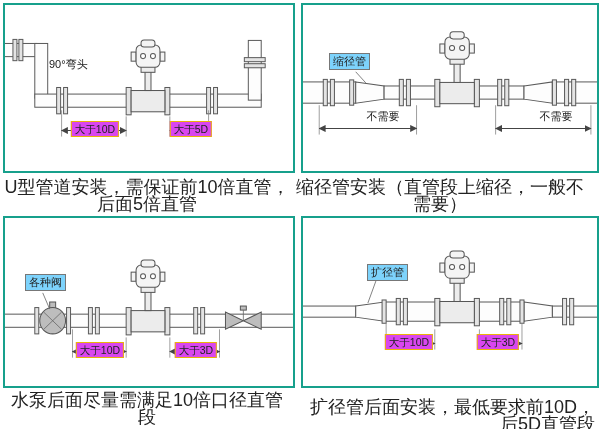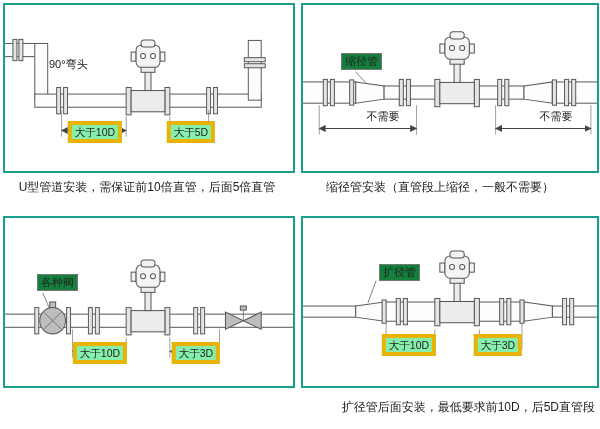--- a/index.html
+++ b/index.html
@@ -16,29 +16,29 @@
   .flange{fill:#e4e4e4;stroke:#5a5a5a;stroke-width:1;}
   .mbody{fill:#ececec;stroke:#555;stroke-width:1;}
   .mhead{fill:#f4f4f4;stroke:#555;stroke-width:1;}
   .mdot{fill:#fff;stroke:#555;stroke-width:1;}
   .valve{fill:#bdbdbd;stroke:#555;stroke-width:1;}
   .dimline{stroke:#444;stroke-width:1;}
   .wit{stroke:#888;stroke-width:0.8;}
   .thin{stroke:#666;stroke-width:0.8;}
 
   .tag{position:absolute;font-size:11px;color:#222;border:1px solid #777;
-       background:#15803d;padding:0 3px;line-height:15px;white-space:nowrap;margin-left:12px;}
+       background:#7dd3fc;padding:0 3px;line-height:15px;white-space:nowrap;}
   .plain{position:absolute;font-size:11px;color:#222;white-space:nowrap;}
-  .dimlab{position:absolute;font-size:10.5px;color:#222;border:4px solid #eab308;
-          background:#86efac;padding:0 3px;line-height:14px;white-space:nowrap;
+  .dimlab{position:absolute;font-size:10.5px;color:#222;border:1px solid #eab308;
+          background:#d946ef;padding:0 3px;line-height:14px;white-space:nowrap;
           transform:translateX(-50%);}
   .note{position:absolute;font-size:11px;color:#222;background:#fff;padding:0 2px;
         white-space:nowrap;transform:translateX(-50%);margin-left:16px;}
 
-  .caption{position:absolute;font-size:12px;color:#222;text-align:center;line-height:17px;}
+  .caption{position:absolute;font-size:18px;color:#222;text-align:center;line-height:17px;}
   .c1{left:3px;top:179px;width:288px;}
   .c2{left:293px;top:179px;width:294px;}
   .c3{left:3px;top:392px;width:288px;}
   .c4{left:301px;top:399px;width:294px;text-align:right;}
 </style>
 </head>
 <body>
 
 <div class="sheet">
 
@@ -151,20 +151,21 @@
         <line class="wit" x1="166" y1="118" x2="166" y2="138"></line>
         <line class="wit" x1="216" y1="110" x2="216" y2="138"></line>
         <line class="dimline" x1="166" y1="132" x2="216" y2="132" marker-start="url(#arr)" marker-end="url(#arr)"></line>
       </g>
     </svg>
     <div class="tag" style="left:20px;top:56px">各种阀</div>
     <div class="dimlab" style="left:95px;top:124px">大于10D</div>
     <div class="dimlab" style="left:191px;top:124px">大于3D</div>
   </section>
   <div class="caption c3">
+    <div>水泵后面尽量需满足10倍口径直管段</div>
   </div>
 
   <section class="panel p4">
     <svg viewBox="0 0 290 166" preserveAspectRatio="none">
       <rect class="pipe" x="-2" y="87" width="54" height="11"></rect>
       <polygon class="pipe" points="52,87 80,83 80,102 52,98"></polygon>
       <rect class="pipe" x="80" y="83" width="138" height="19"></rect>
       <polygon class="pipe" points="218,83 246,87 246,98 218,102"></polygon>
       <rect class="pipe" x="246" y="87" width="46" height="11"></rect>
       <rect class="flange" x="78" y="81" width="4" height="23"></rect>

